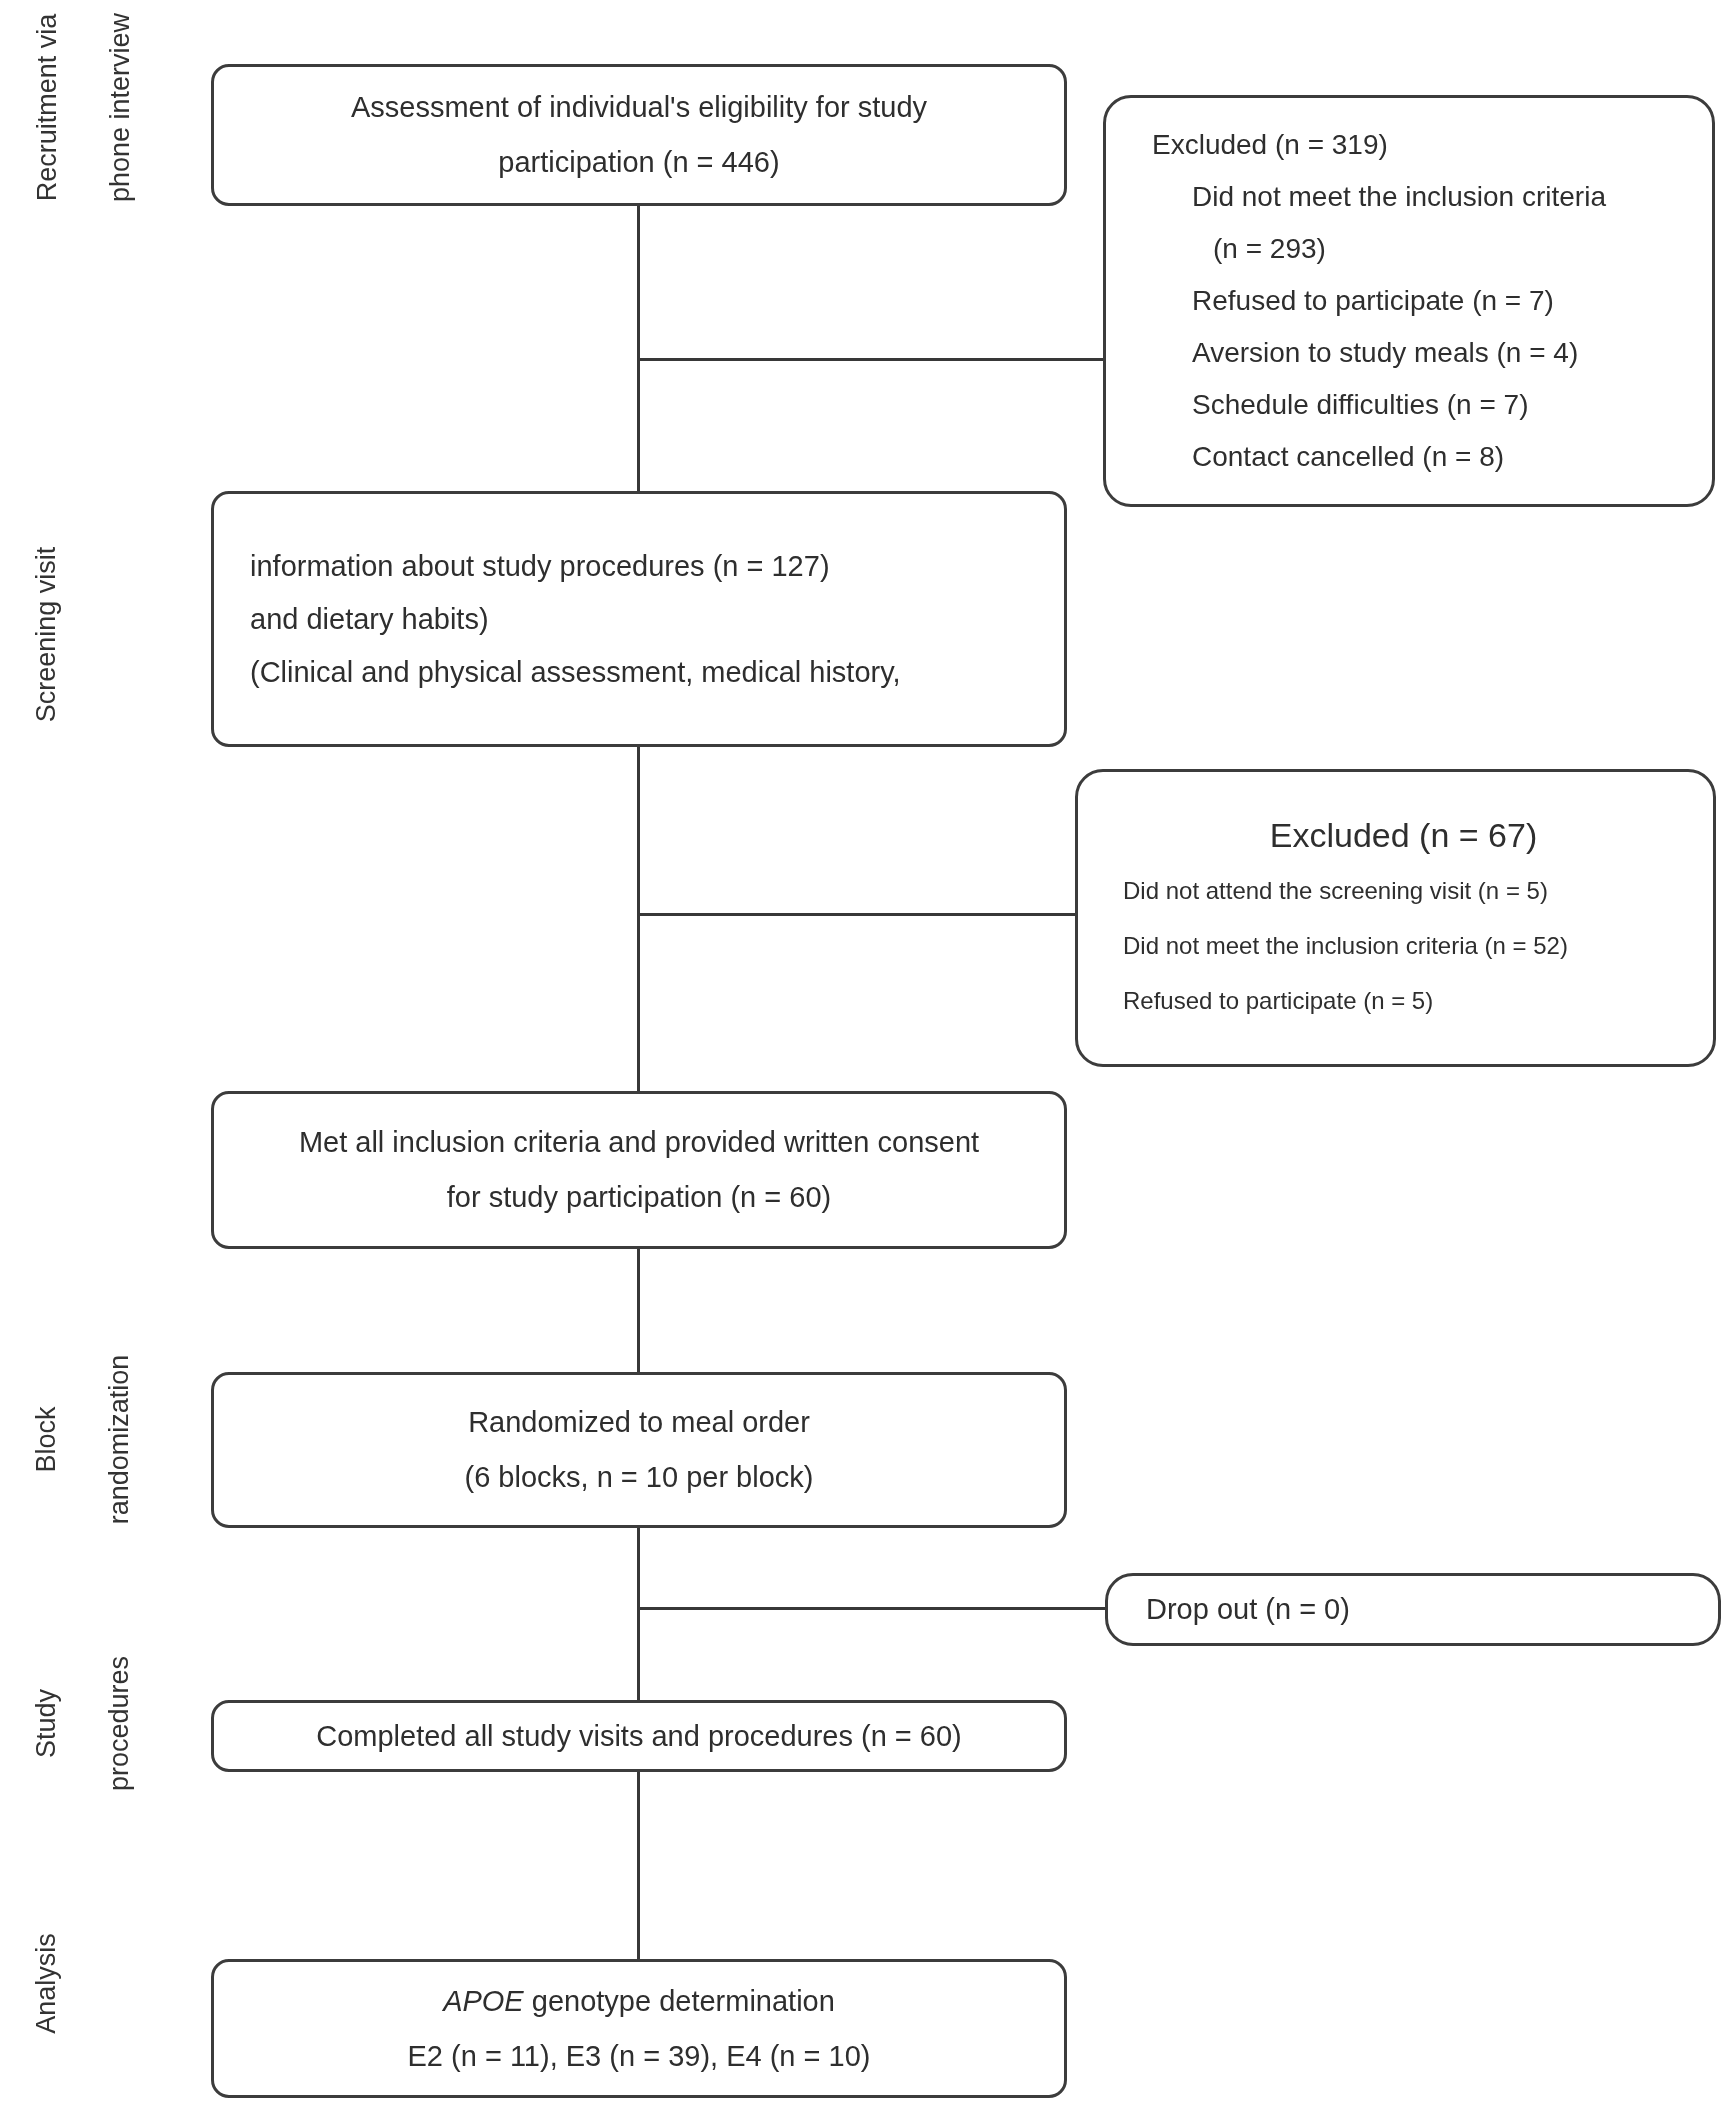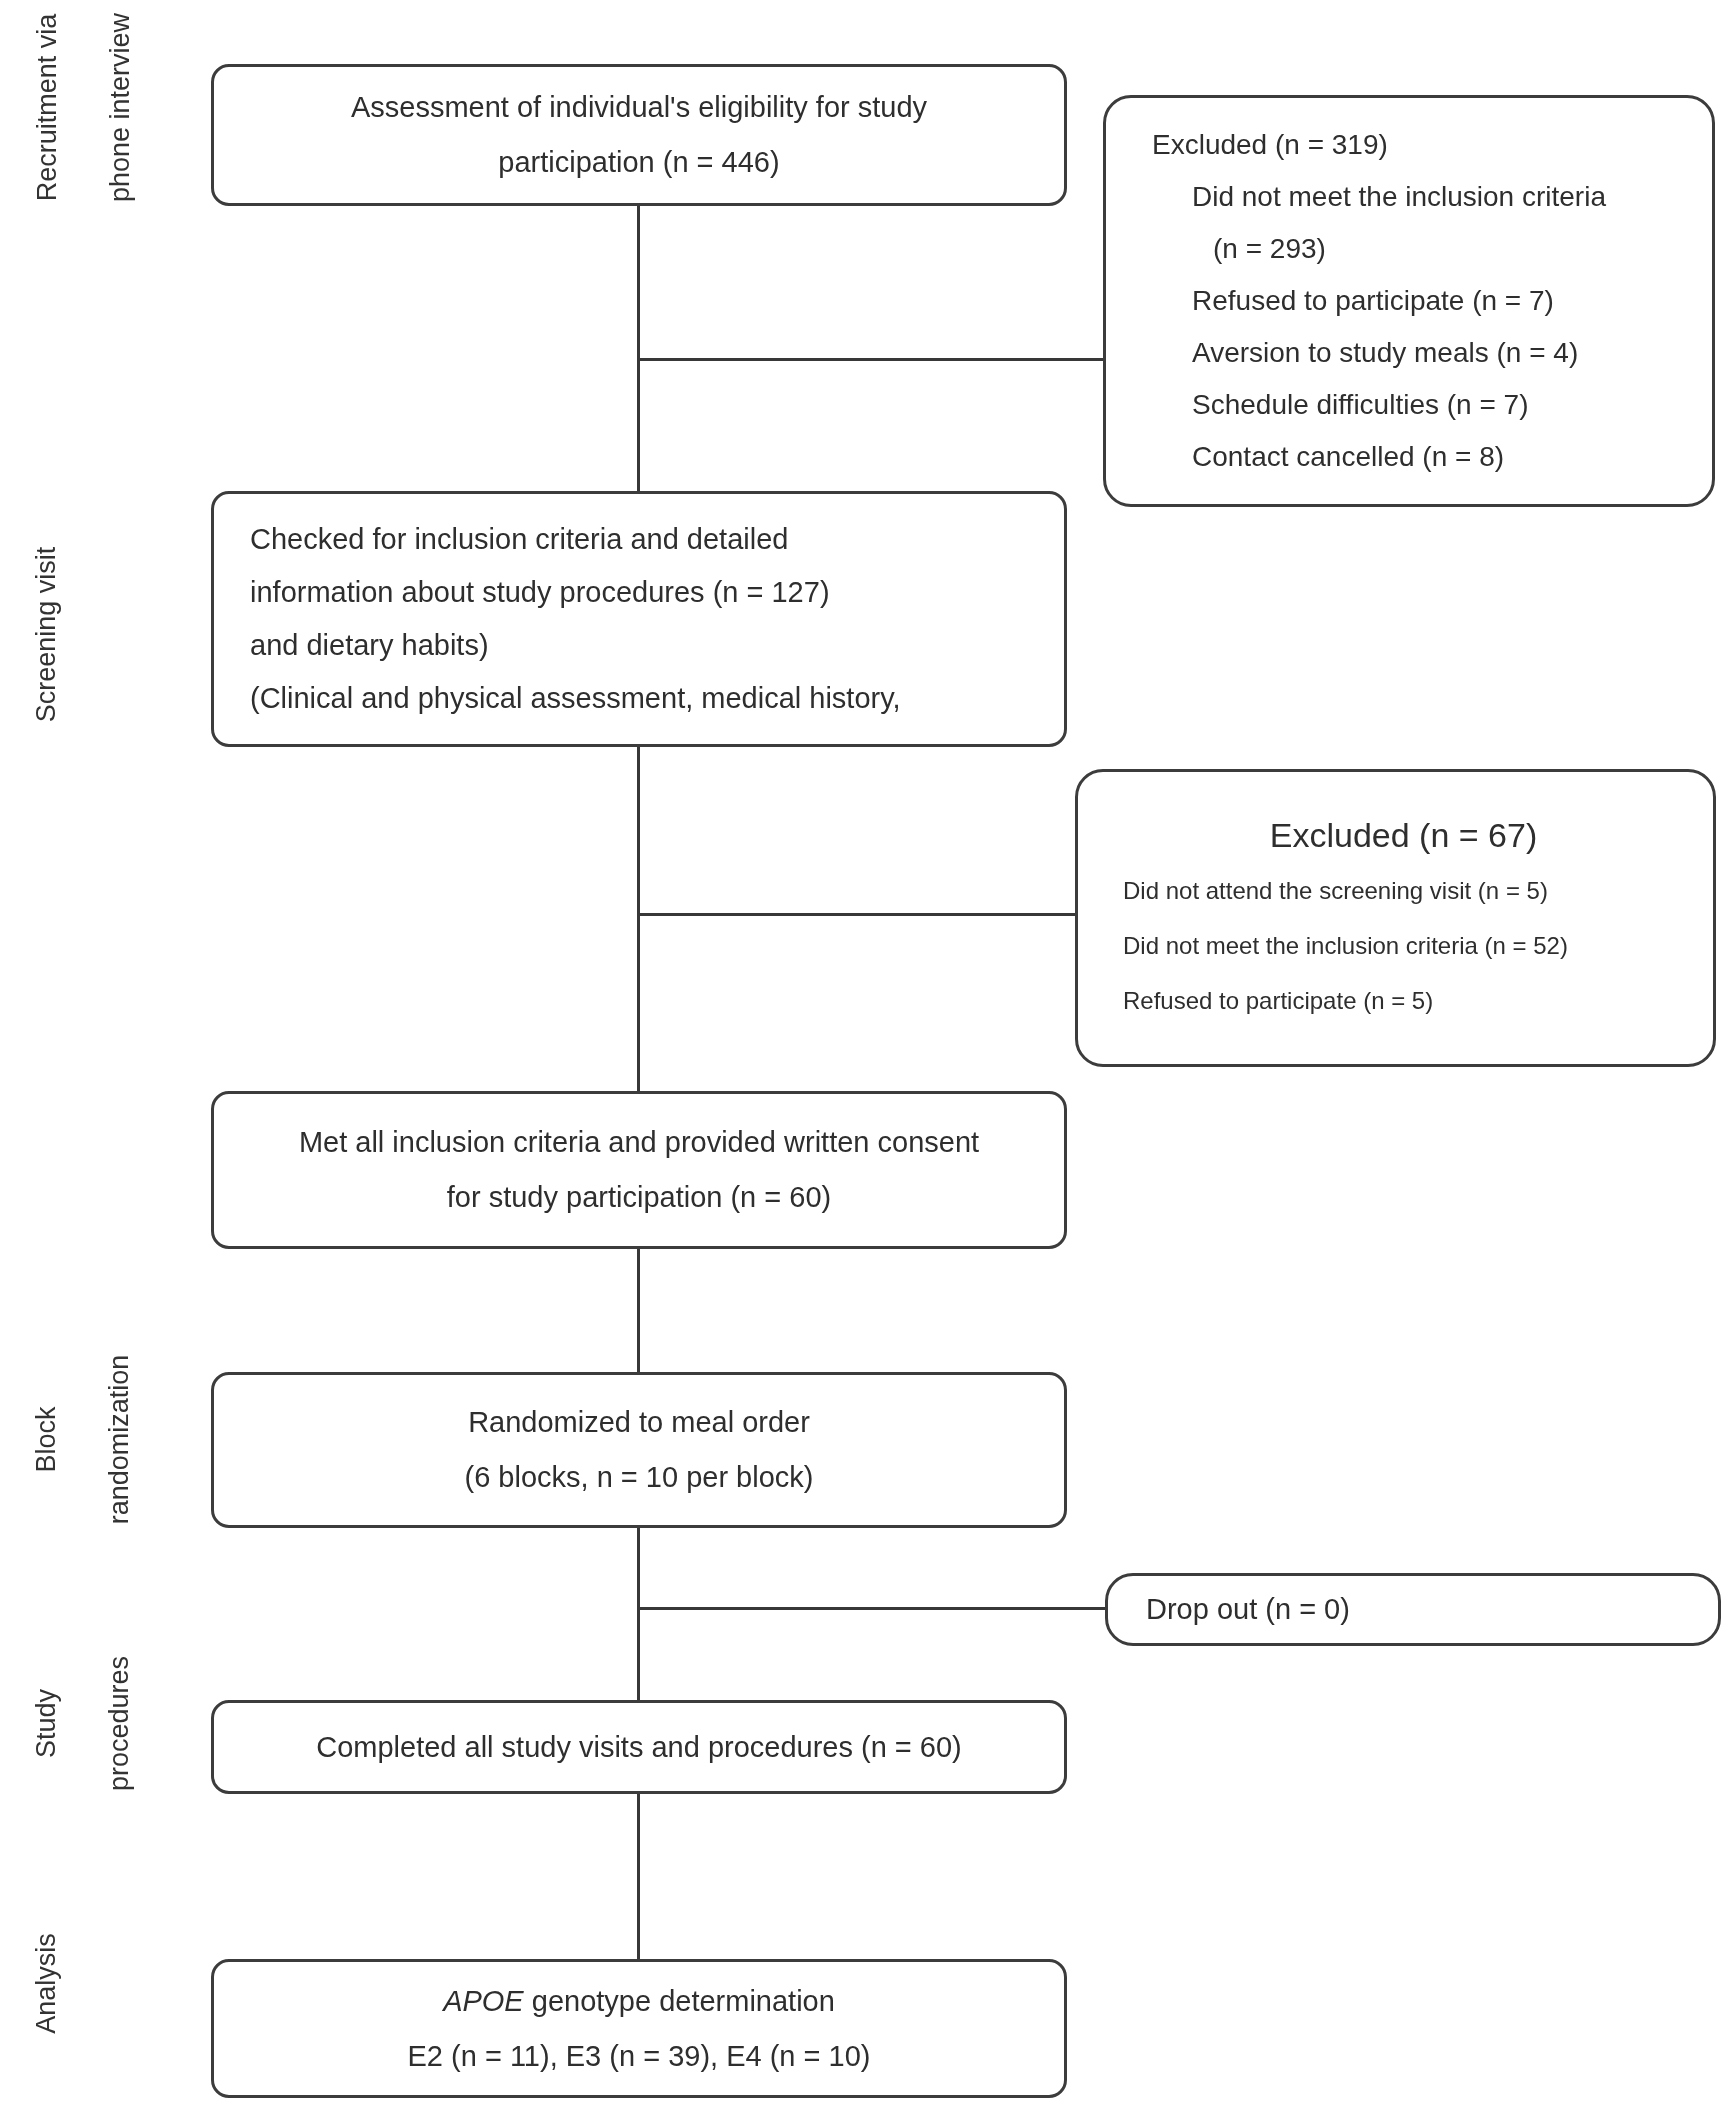--- a/index.html
+++ b/index.html
@@ -76,37 +76,36 @@
 <div class="conn" style="left:639px;top:358px;width:466px;height:3.3px;"></div>
 <div class="conn" style="left:639px;top:913px;width:437px;height:3.3px;"></div>
 <div class="conn" style="left:639px;top:1607px;width:468px;height:3.3px;"></div>
 
 <div class="flow-box centered" style="left:211px;top:64px;width:856px;height:142px;">
   <div class="bl">Assessment of individual's eligibility for study</div>
   <div class="bl">participation (n = 446)</div>
 </div>
 
 <div class="flow-box left-text" style="left:211px;top:491px;width:856px;height:256px;">
-  <div class="bl">Checked for inclusion criteria and detailed</div>
   <div class="bl">information about study procedures (n = 127)</div>
   <div class="bl">and dietary habits)</div>
   <div class="bl">(Clinical and physical assessment, medical history,</div>
 </div>
 
 <div class="flow-box centered" style="left:211px;top:1091px;width:856px;height:158px;">
   <div class="bl">Met all inclusion criteria and provided written consent</div>
   <div class="bl">for study participation (n = 60)</div>
 </div>
 
 <div class="flow-box centered" style="left:211px;top:1372px;width:856px;height:156px;">
   <div class="bl">Randomized to meal order</div>
   <div class="bl">(6 blocks, n = 10 per block)</div>
 </div>
 
-<div class="flow-box centered" style="left:211px;top:1700px;width:856px;height:94px;">
+<div class="flow-box centered" style="left:211px;top:1700px;width:856px;height:72px;">
   <div class="bl">Completed all study visits and procedures (n = 60)</div>
 </div>
 
 <div class="flow-box centered" style="left:211px;top:1959px;width:856px;height:139px;">
   <div class="bl"><i>APOE</i><span> genotype determination</span></div>
   <div class="bl">E2 (n = 11), E3 (n = 39), E4 (n = 10)</div>
 </div>
 
 <div class="side-box sb-large" style="left:1103px;top:95px;width:612px;height:412px;">
   <div class="title">Excluded (n = 319)</div>

